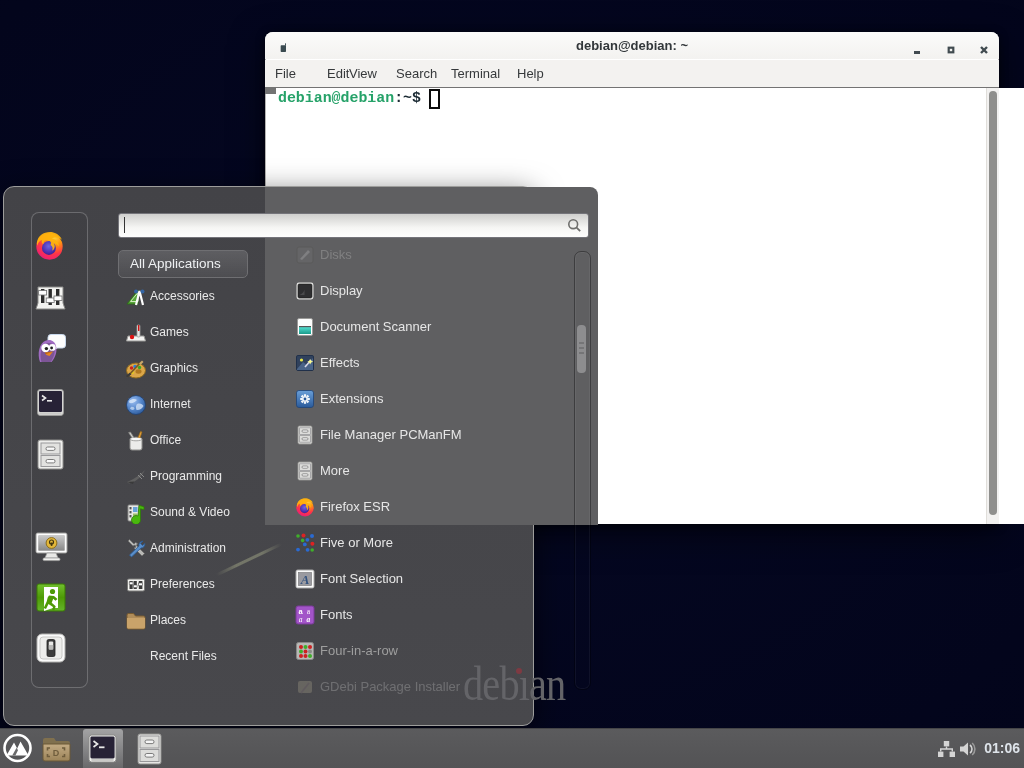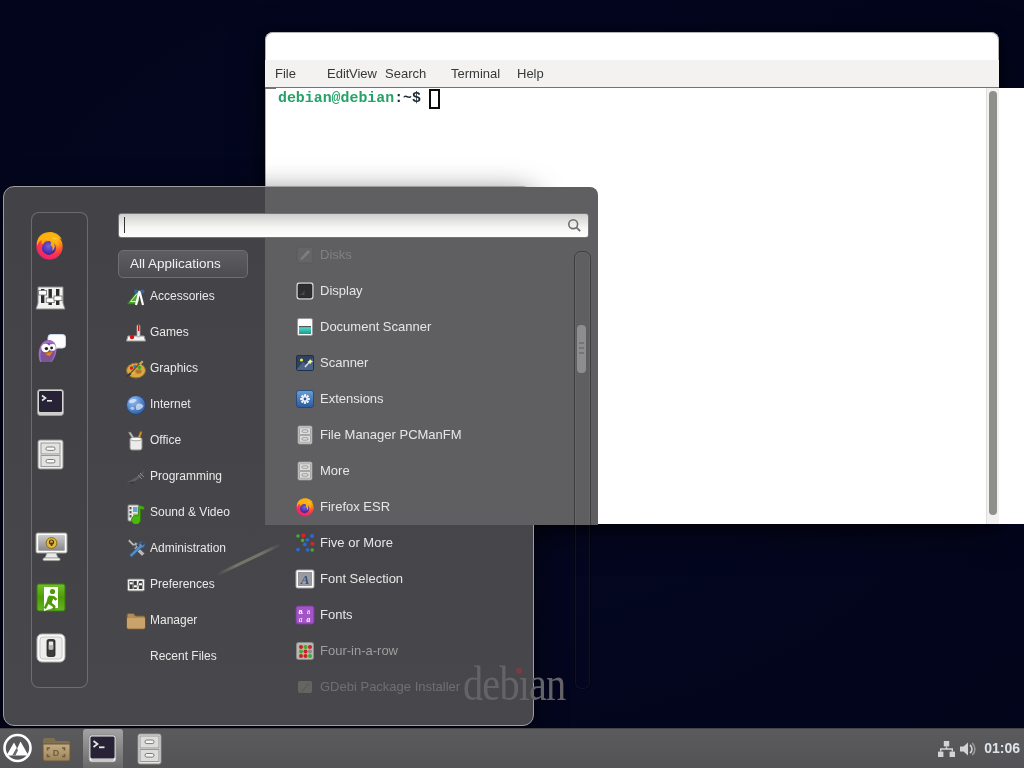--- a/index.html
+++ b/index.html
@@ -10,21 +10,21 @@
 
   
   #term{position:absolute;left:265px;top:32px;width:734px;height:492px;
     border-radius:8px 8px 2px 2px;background:#ffffff;
     box-shadow:0 10px 34px rgba(0,0,0,.55), 0 2px 8px rgba(0,0,0,.5);outline:1px solid rgba(120,118,114,.55);outline-offset:-1px;}
   #ttitle{position:absolute;left:0;top:0;width:734px;height:27px;
     background:linear-gradient(#fbfbfa,#f3f2f0);border-radius:8px 8px 0 0;}
   #ttext{position:absolute;left:0;top:6px;width:734px;text-align:center;
     font-size:13px;font-weight:bold;color:#32373a;}
   #tmenu{position:absolute;left:0;top:28px;width:734px;height:27px;
-    background:#f3f2f0;border-bottom:2px solid #737373;font-size:13px;color:#36393b;}
+    background:#f3f2f0;border-bottom:7px solid #737373;font-size:13px;color:#36393b;}
   #tmenu span{position:absolute;top:6px;}
   #tbody{position:absolute;left:11px;top:56px;width:792px;height:436px;background:#fff;overflow:hidden;}
   #tscroll{position:absolute;right:0;top:56px;width:12px;height:436px;background:#f2f1f0;border-left:1px solid #e0deda;}
   #tthumb{position:absolute;left:2px;top:3px;width:8px;height:424px;background:#8f8f8d;border-radius:4px;}
   #prompt{position:absolute;left:2px;top:0px;font-family:"Liberation Mono",monospace;
     font-weight:bold;font-size:14.9px;line-height:20px;white-space:pre;}
   #cursor{position:absolute;left:153px;top:1px;width:7px;height:16px;border:2px solid #0a0a0a;background:#fff;}
 
   
   #menu{position:absolute;left:3px;top:186px;width:531px;height:540px;
@@ -65,25 +65,43 @@
     background:linear-gradient(#5b5b5d,#535355);border-top:1px solid #454547;box-sizing:border-box;}
   #termbtn{position:absolute;left:83px;top:0;width:40px;height:40px;
     background:linear-gradient(rgba(255,255,255,.44),rgba(255,255,255,.12));border-radius:3px 3px 0 0;}
   #clock{position:absolute;right:4px;top:11px;font-size:14px;font-weight:bold;color:#dde3e9;}
 </style>
 </head>
 <body>
 <div id="desk">
 
   <div id="term">
+    <div id="ttitle">
+      <div id="ttext">debian@debian: ~</div>
+      <svg class="abs" style="left:15px;top:11px;" width="8" height="10" viewBox="0 0 12 14">
+        <rect x="1" y="3" width="8" height="10" rx="1" fill="#3a4a50"></rect>
+        <rect x="7.5" y="0" width="1.4" height="3.5" fill="#3a4a50"></rect>
+      </svg>
+      <svg class="abs" style="left:647px;top:13px;" width="10" height="10" viewBox="0 0 10 10">
+        <rect x="2" y="6" width="6" height="3" fill="#414b50"></rect>
+      </svg>
+      <svg class="abs" style="left:680px;top:12px;" width="12" height="12" viewBox="0 0 12 12">
+        <rect x="2.6" y="2.6" width="6.8" height="6.8" fill="#414b50"></rect>
+        <rect x="4.8" y="4.8" width="2.4" height="2.4" fill="#f4f3f1"></rect>
+      </svg>
+      <svg class="abs" style="left:713px;top:12px;" width="12" height="12" viewBox="0 0 12 12">
+        <path d="M3 3 L9 9 M9 3 L3 9" stroke="#414b50" stroke-width="2.4"></path>
+        <rect x="4.8" y="4.8" width="2.4" height="2.4" fill="#414b50"></rect>
+      </svg>
+    </div>
     <div id="tmenu">
       <span style="left:10px;">File</span>
       <span style="left:62px;">Edit</span>
       <span style="left:84px;">View</span>
-      <span style="left:120px;">Search</span>
+      <span style="left:131px;">Search</span>
       <span style="left:186px;">Terminal</span>
       <span style="left:252px;">Help</span>
     </div>
     <div id="tbody">
       <div id="prompt"><span style="color:#26a269;">debian@debian</span><span style="color:#1b2b34;">:~$</span></div>
       <div id="cursor"></div>
     </div>
     <div id="tscroll">
         <div id="tthumb"></div>
       </div>
@@ -295,21 +313,21 @@
           <rect x="8.3" y="11" width="3.8" height="2.6" fill="#fdfdfd" stroke="#555" stroke-width=".6"></rect>
           <rect x="13.6" y="9" width="4" height="2.6" fill="#fdfdfd" stroke="#555" stroke-width=".6"></rect>
         </svg>
         <div class="cl">Preferences</div>
       </div>
       <div class="cat" style="top:423px;">
         <svg class="ci" width="22" height="22" viewBox="0 0 22 22">
           <path d="M2 5 a1.5 1.5 0 0 1 1.5 -1.5 h5 l2 2.5 h8 a1.5 1.5 0 0 1 1.5 1.5 v10 a1.5 1.5 0 0 1 -1.5 1.5 h-15 a1.5 1.5 0 0 1 -1.5 -1.5Z" fill="#b08d5a" stroke="#7a5c30" stroke-width="1"></path>
           <path d="M2 8 h18 v9 a1.5 1.5 0 0 1 -1.5 1.5 h-15 a1.5 1.5 0 0 1 -1.5 -1.5Z" fill="#c9a36a"></path>
         </svg>
-        <div class="cl">Manager</div>
+        <div class="cl">Places</div>
       </div>
       <div class="cat" style="top:459px;">
         <div class="cl">Recent Files</div>
       </div>
     </div>
     <div id="apps">
       <div class="app" style="top:58px;opacity:.55;">
         <svg class="ai" width="20" height="20" viewBox="0 0 20 20">
           <rect x="2" y="2" width="16" height="16" rx="2" fill="#6a6a6c" stroke="#555" stroke-width="1"></rect>
           <path d="M5 14 L13 5 L15 7 L7 15Z" fill="#9a9a9c"></path>
@@ -340,21 +358,21 @@
         <div class="al">Document Scanner</div>
       </div>
       <div class="app" style="top:166px;">
         <svg class="ai" width="20" height="20" viewBox="0 0 20 20">
           <rect x="1.5" y="2.5" width="17" height="15" rx="1.4" fill="#30415c" stroke="#20304a" stroke-width="1"></rect>
           <path d="M2 16 L8 9 L12 12 L18 5 L18 17 L2 17Z" fill="#4a6488"></path>
           <circle cx="6.5" cy="7" r="1.6" fill="#e8e84a"></circle>
           <path d="M10 14 L16 7" stroke="#d8d8e8" stroke-width="1.6"></path>
           <path d="M15 6 l1.2 2 l2 .6 l-2 .8 l-1.2 2 l-.7-2 l-2-.8 l2-.6Z" fill="#fdfd90"></path>
         </svg>
-        <div class="al">Scanner</div>
+        <div class="al">Effects</div>
       </div>
       <div class="app" style="top:202px;">
         <svg class="ai" width="20" height="20" viewBox="0 0 20 20">
           <defs>
               <linearGradient id="exb" x1="0" y1="0" x2="0" y2="1">
             <stop offset="0" stop-color="#6a9fd8"></stop>
                 <stop offset="1" stop-color="#2a5a9a"></stop>
               </linearGradient>
             </defs>
           <rect x="1.5" y="1.5" width="17" height="17" rx="2.4" fill="url(#exb)" stroke="#1e4478" stroke-width=".8"></rect>

